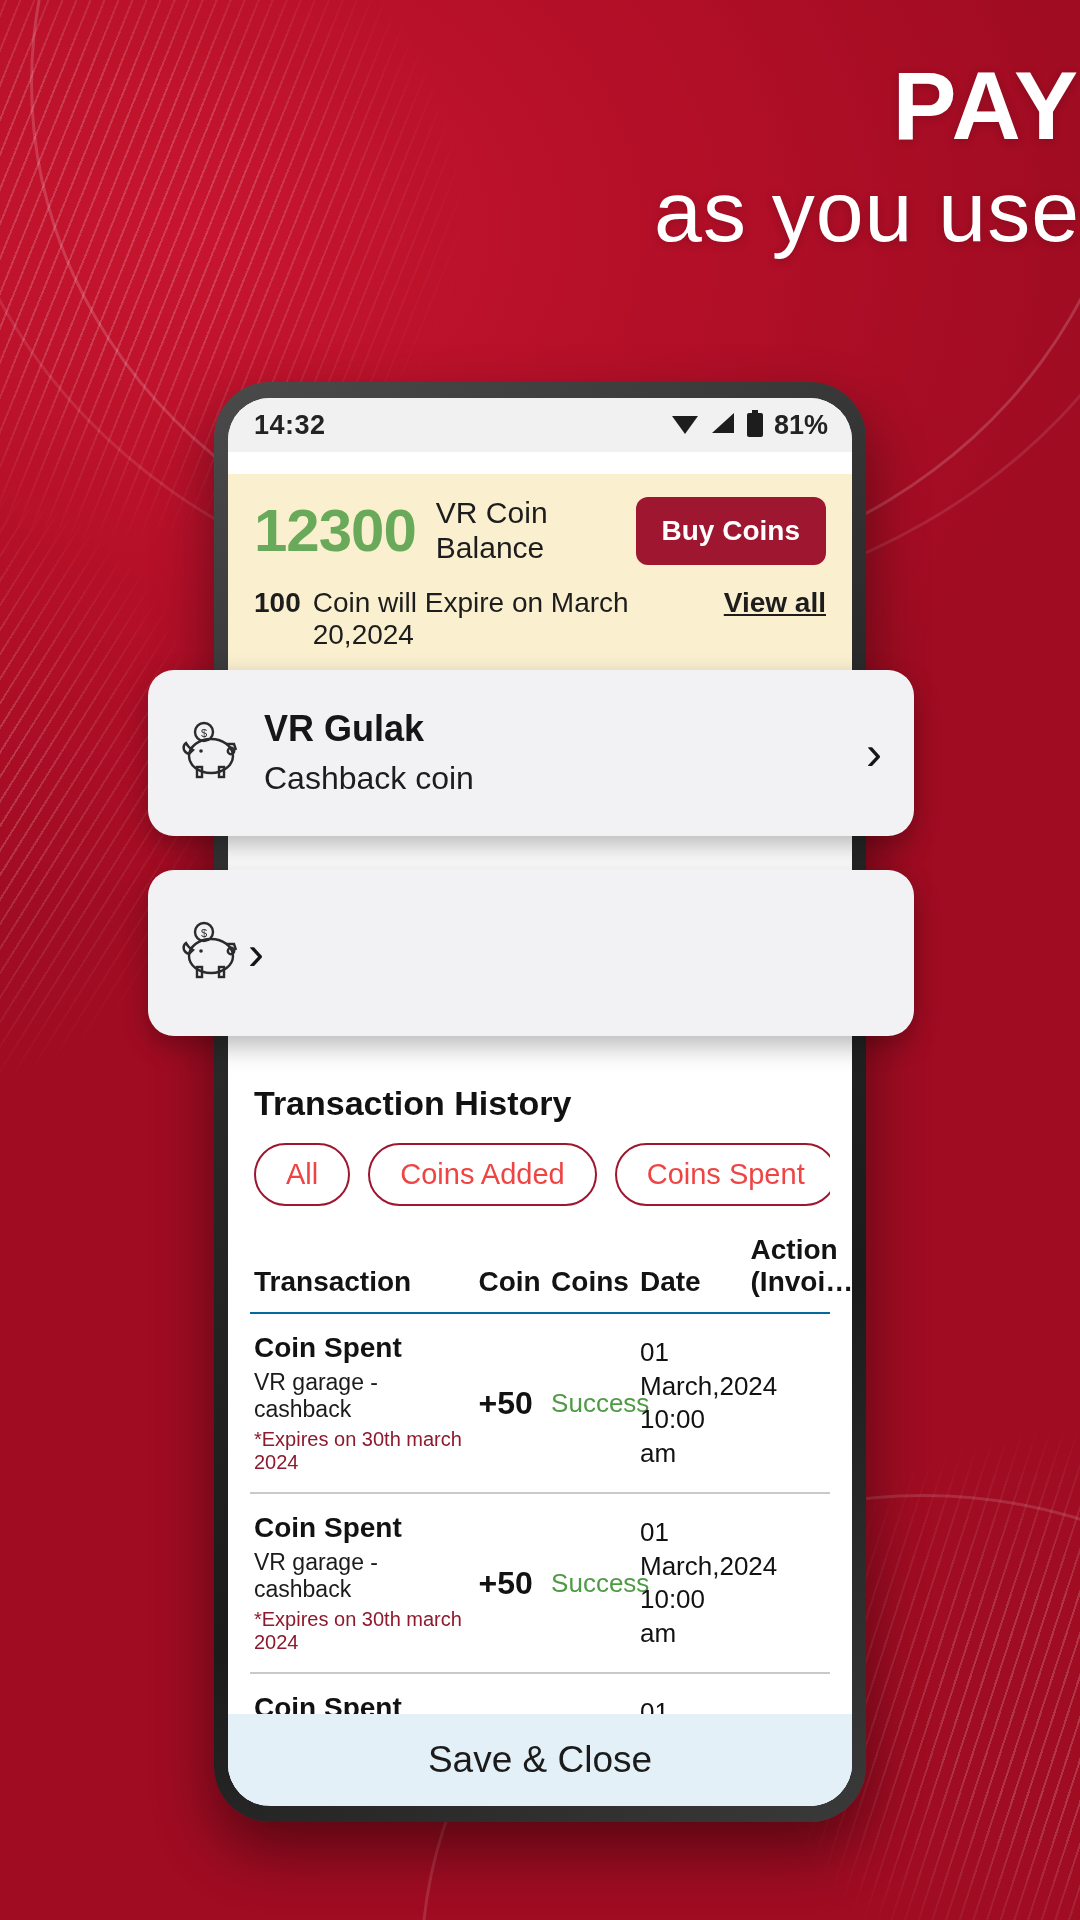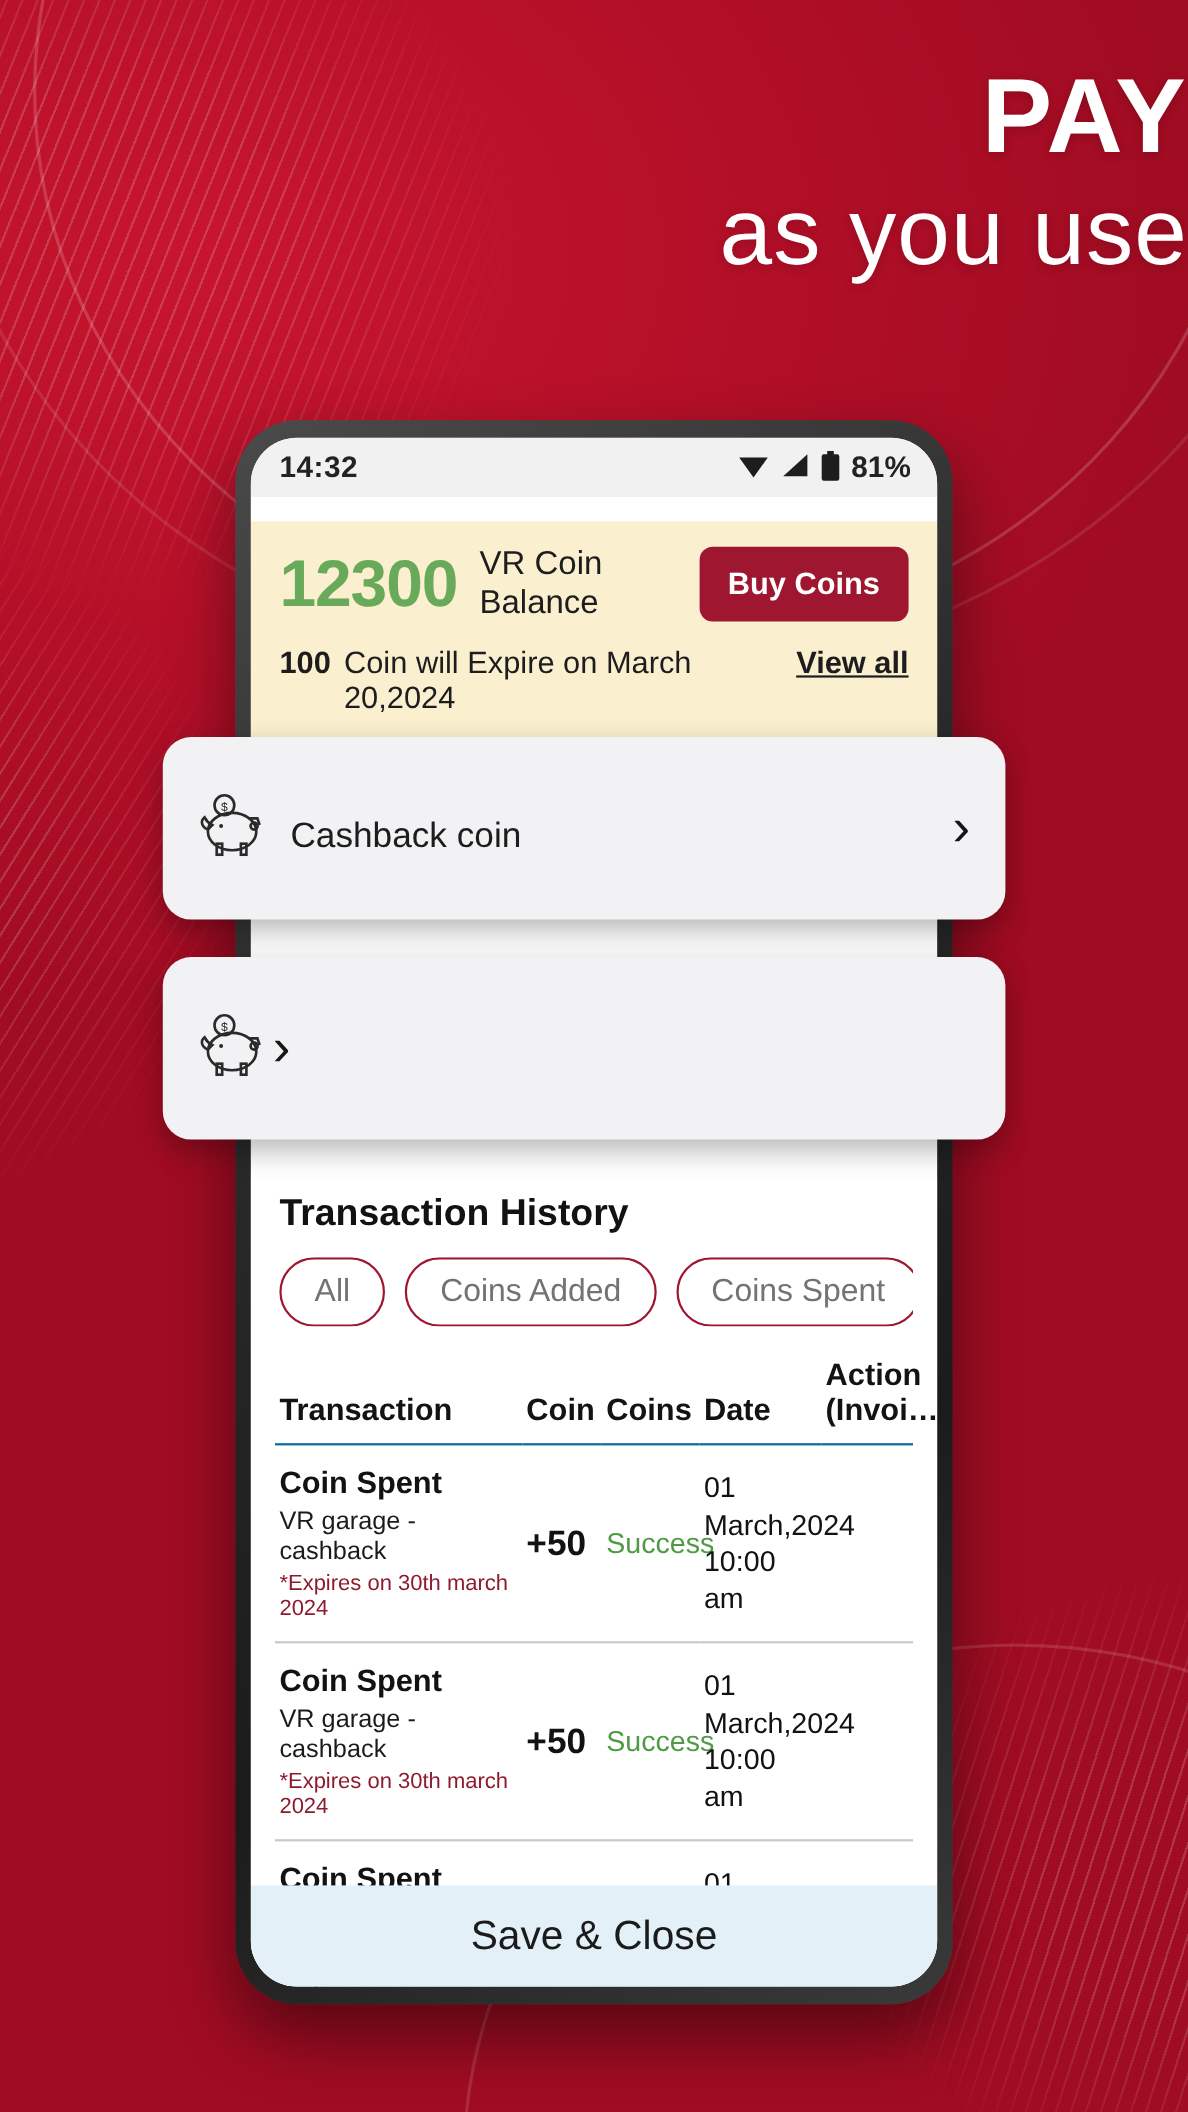--- a/index.html
+++ b/index.html
@@ -254,21 +254,21 @@
   }
   .chips {
     display: flex;
     gap: 18px;
     margin-top: 20px;
     padding-left: 4px;
     overflow: hidden;
   }
   .chip {
     border: 2px solid #9e1630;
-    color: #737373;
+    color: #ef4444;
     border-radius: 40px;
     font-size: 29px;
     padding: 13px 30px;
     white-space: nowrap;
     background: #fff;
     cursor: pointer;
     flex: 0 0 auto;
     font-family: "Liberation Sans", sans-serif;
   }
 
@@ -473,20 +473,21 @@
           <circle cx="53" cy="31" r="3.2" fill="none" stroke="#2a2a2a" stroke-width="2.4"></circle>
           <path d="M48 24 L56 24 L58 30" fill="none" stroke="#2a2a2a" stroke-width="2.4"></path>
           <rect x="19" y="47" width="5" height="10" fill="none" stroke="#2a2a2a" stroke-width="2.4"></rect>
           <rect x="41" y="47" width="5" height="10" fill="none" stroke="#2a2a2a" stroke-width="2.4"></rect>
           <circle cx="26" cy="12" r="9" fill="none" stroke="#2a2a2a" stroke-width="2.4"></circle>
           <text x="26" y="17" font-size="11" text-anchor="middle" fill="#2a2a2a" font-family="'Liberation Sans',sans-serif">$</text>
           <circle cx="23" cy="31" r="1.8" fill="#2a2a2a"></circle>
         </svg>
       </div>
       <div class="card-texts">
+        <div class="card-title">VR Gulak</div>
         <div class="card-sub">Cashback coin</div>
       </div>
       <div class="chev">›</div>
     </div>
 
     <div class="float-card two">
       <div class="card-icon">
         <svg width="70" height="62" viewBox="0 0 70 62">
           <ellipse cx="33" cy="36" rx="22" ry="17" fill="none" stroke="#2a2a2a" stroke-width="2.4"></ellipse>
           <path d="M11 34 C5 32 4 26 8 23 C10 27 13 29 15 30 Z" fill="none" stroke="#2a2a2a" stroke-width="2.4"></path>

